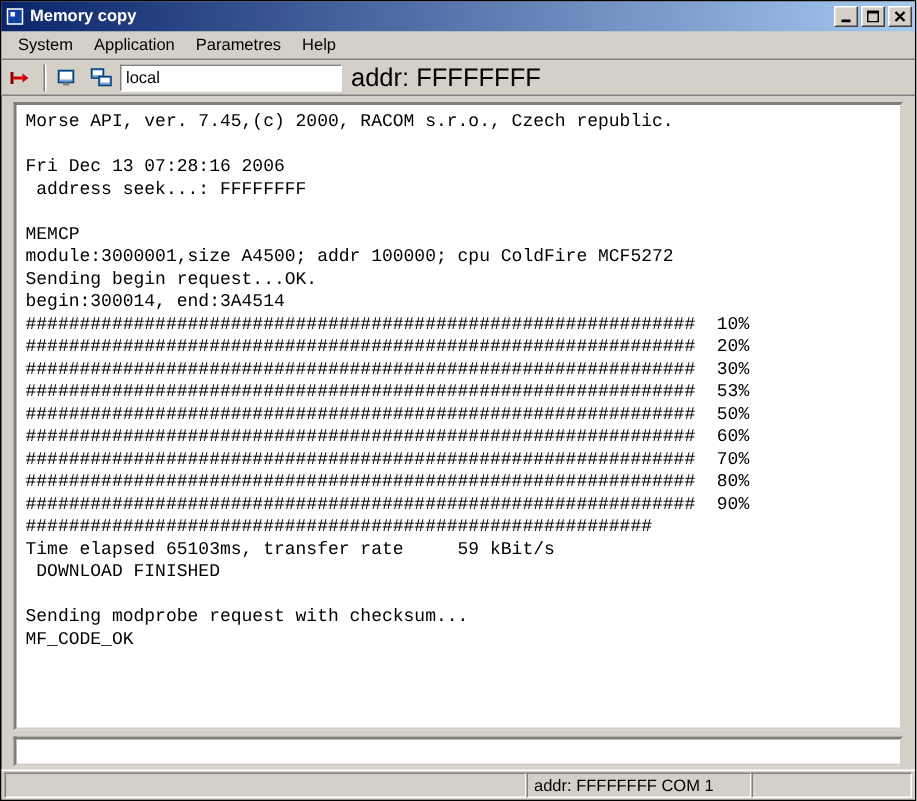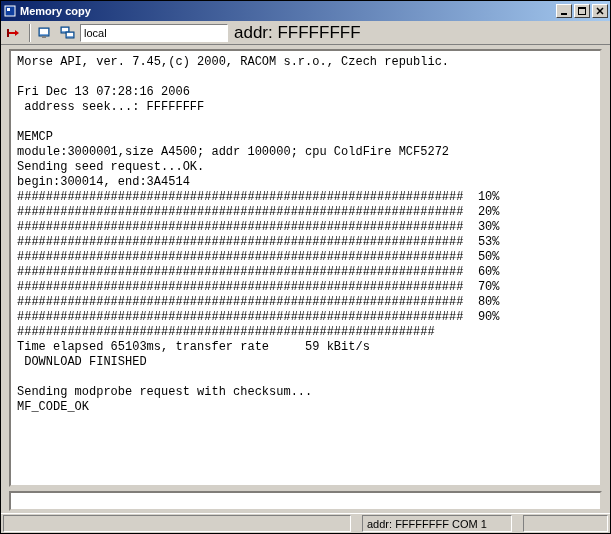--- a/index.html
+++ b/index.html
@@ -135,21 +135,21 @@
     border: 2px inset #d4d0c8;
   }
   .statusbar {
     height: 20px;
     background: #d4d0c8;
     border-top: 1px solid #fff;
     display: flex;
     align-items: center;
     font-size: 11px;
     padding: 0 2px;
-    gap:11px;
+    gap:0;
   }
   .status-pane {
     height: 17px;
     border: 1px solid #808080;
     border-right-color:#fff;
     border-bottom-color:#fff;
     padding: 1px 4px;
     display:flex;
     align-items:center;
   }
@@ -183,20 +183,26 @@
           </svg>
       </div>
       <div class="title-btn">
         <svg width="8" height="8">
             <path d="M1 1 L7 7 M7 1 L1 7" stroke="#000" stroke-width="1.5"></path>
           </svg>
       </div>
     </div>
   </div>
 
+  <div class="menubar">
+    <span class="menu-item">System</span>
+    <span class="menu-item">Application</span>
+    <span class="menu-item">Parametres</span>
+    <span class="menu-item">Help</span>
+  </div>
 
   <div class="toolbar">
     <div class="tool-btn">
       <svg width="16" height="16" viewBox="0 0 16 16">
         <path d="M3 8 L9 8" stroke="#c00" stroke-width="2"></path>
         <path d="M9 5 L13 8 L9 11 Z" fill="#c00"></path>
         <rect x="1" y="4" width="2" height="8" fill="#800"></rect>
       </svg>
     </div>
     <div class="tool-sep"></div>
@@ -220,21 +226,21 @@
   </div>
 
   <div class="terminal-wrap">
     <div class="terminal"><span>Morse API, ver. 7.45,(c) 2000, RACOM s.r.o., Czech republic.</span>
 
 <span>Fri Dec 13 07:28:16 2006</span>
 <span> address seek...: FFFFFFFF</span>
 
 <span>MEMCP</span>
 <span>module:3000001,size A4500; addr 100000; cpu ColdFire MCF5272</span>
-<span>Sending seed request...OK.</span>
+<span>Sending begin request...OK.</span>
 <span>begin:300014, end:3A4514</span>
 <span>##############################################################  10%</span>
 <span>##############################################################  20%</span>
 <span>##############################################################  30%</span>
 <span>##############################################################  53%</span>
 <span>##############################################################  50%</span>
 <span>##############################################################  60%</span>
 <span>##############################################################  70%</span>
 <span>##############################################################  80%</span>
 <span>##############################################################  90%</span>

